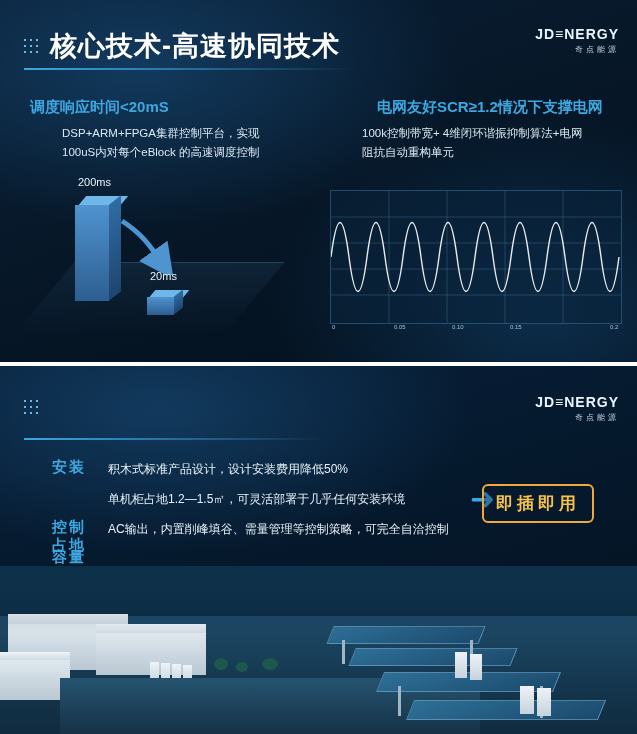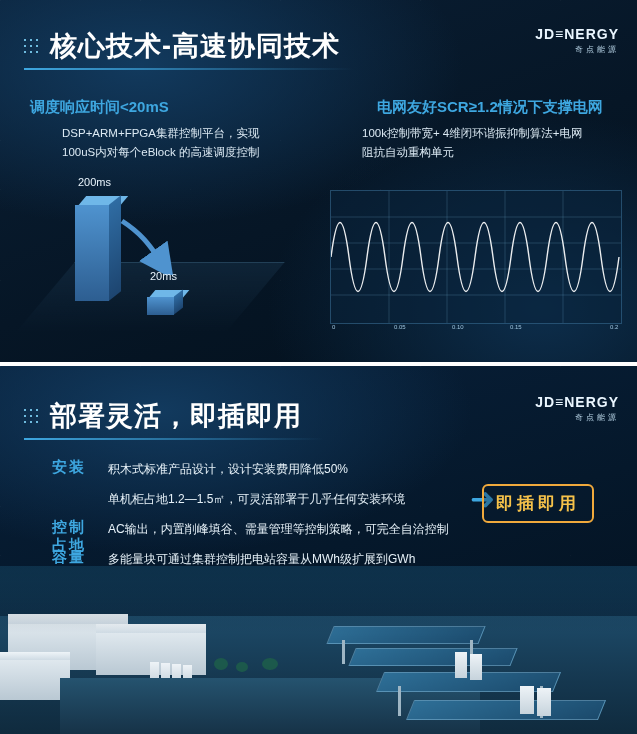--- a/index.html
+++ b/index.html
@@ -159,40 +159,38 @@
     <div class="wave-axis" style="left:610px;top:324px;">0.2</div>
   </div>
 
   <div class="gap"></div>
 
   <div class="slide slide-bot">
     <div class="decor-lines"></div>
 
     <div class="title-row" style="left:22px;top:32px;">
       <span class="dots"></span>
-      <span class="title-txt">部署灵活，即插即用</span>
     </div>
     <div class="title-underline" style="left:24px;top:72px;width:300px;"></div>
 
     <div class="logo" style="right:18px;top:28px;">
       <div class="mark">JD≡NERGY</div>
       <div class="sub">奇点能源</div>
     </div>
 
     <div class="kv-key" style="left:52px;top:92px;">安装</div>
     <div class="kv-val" style="left:108px;top:95px;">积木式标准产品设计，设计安装费用降低50%</div>
 
     <div class="kv-key" style="left:52px;top:122px;margin-top:48px;">占地</div>
     <div class="kv-val" style="left:108px;top:125px;">单机柜占地1.2—1.5㎡，可灵活部署于几乎任何安装环境</div>
 
     <div class="kv-key" style="left:52px;top:152px;">控制</div>
     <div class="kv-val" style="left:108px;top:155px;">AC输出，内置削峰填谷、需量管理等控制策略，可完全自洽控制</div>
 
     <div class="kv-key" style="left:52px;top:182px;">容量</div>
-    <div class="kv-val" style="left:108px;top:185px;">多能量块可通过集群控制把电站容量从MWh级扩展到GWh</div>
 
     <div class="arrow" style="left:470px;top:118px;">➜</div>
     <div class="badge" style="left:482px;top:118px;">即插即用</div>
 
     <div class="photo">
       <div class="sky"></div>
       <div class="lot"></div>
 
       <div class="bld-roof" style="left:8px;top:48px;width:120px;height:10px;"></div>
       <div class="bld" style="left:8px;top:58px;width:120px;height:46px;"></div>

